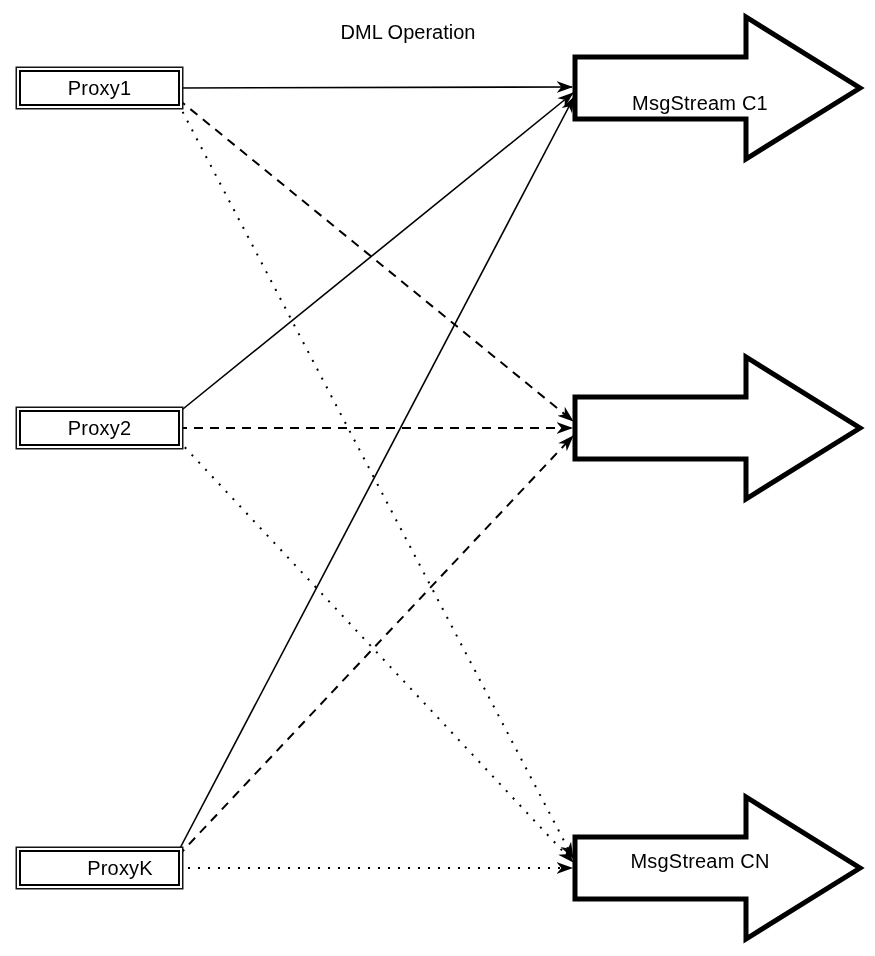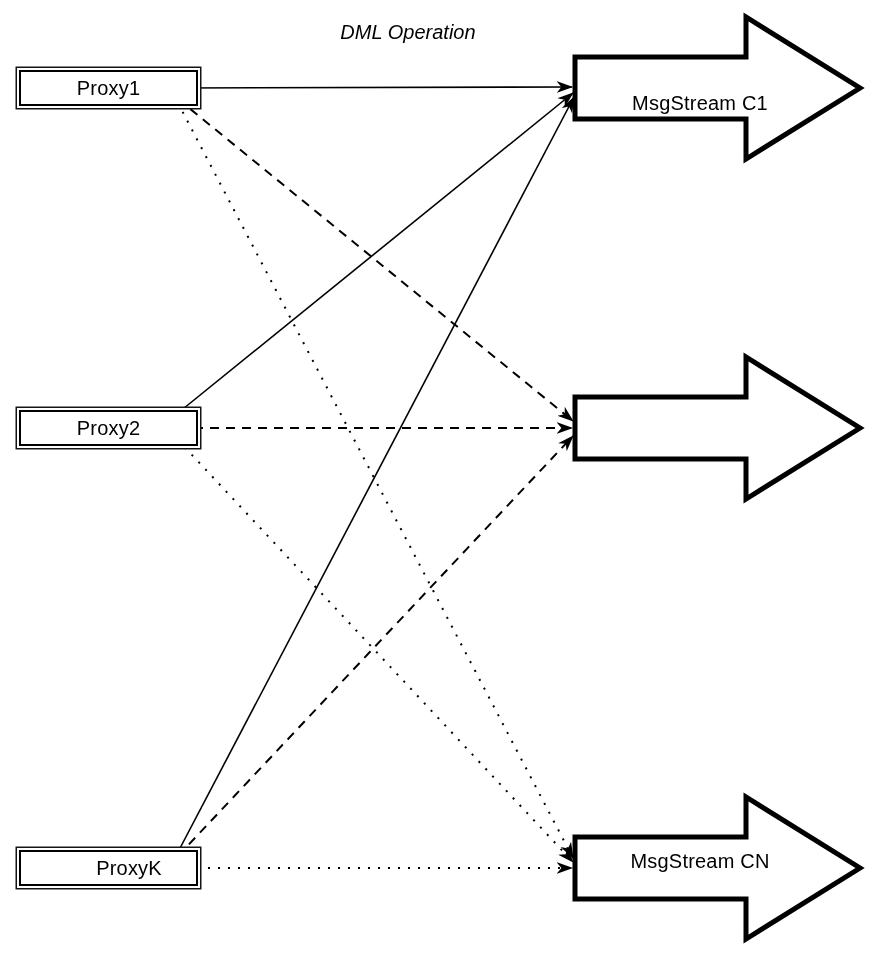--- a/index.html
+++ b/index.html
@@ -15,21 +15,21 @@
   #wires { position: absolute; left: 0; top: 0; }
 
   .line-solid  { stroke: #000; stroke-width: 1.6; fill: none; }
   .line-dashed { stroke: #000; stroke-width: 2;   fill: none; stroke-dasharray: 9 7; }
   .line-dotted { stroke: #000; stroke-width: 2;   fill: none; stroke-dasharray: 2 8; }
   .big-arrow   { fill: #ffffff; stroke: #000000; stroke-width: 5; stroke-linejoin: miter; }
 
   .proxy-box {
     position: absolute;
     box-sizing: border-box;
-    width: 179px;
+    width: 161px;
     height: 36px;
     background: #ffffff;
     border: 2px solid #000000;
     box-shadow: 0 0 0 2px #ffffff, 0 0 0 3.5px #141414;
     display: flex;
     align-items: center;
     justify-content: center;
     font-size: 20px;
     letter-spacing: 0.2px;
   }
@@ -45,21 +45,20 @@
     letter-spacing: 0.2px;
   }
   .annotation {
     position: absolute;
     left: 300px;
     top: 21px;
     width: 216px;
     text-align: center;
     font-size: 20px;
     line-height: 23px;
-    font-style: italic;
   }
 </style>
 </head>
 <body>
 
 <div id="canvas">
 
   <svg id="wires" width="875" height="956" viewBox="0 0 875 956">
     <defs>
       <marker id="ah" viewBox="0 0 16 16" refX="14.5" refY="8" markerWidth="17" markerHeight="17" markerUnits="userSpaceOnUse" orient="auto">

